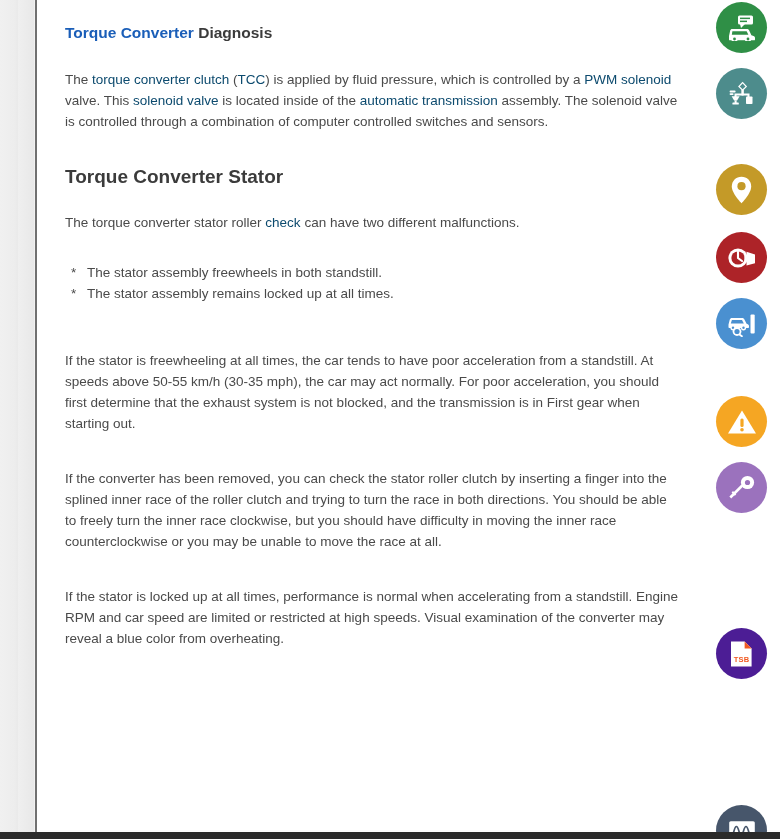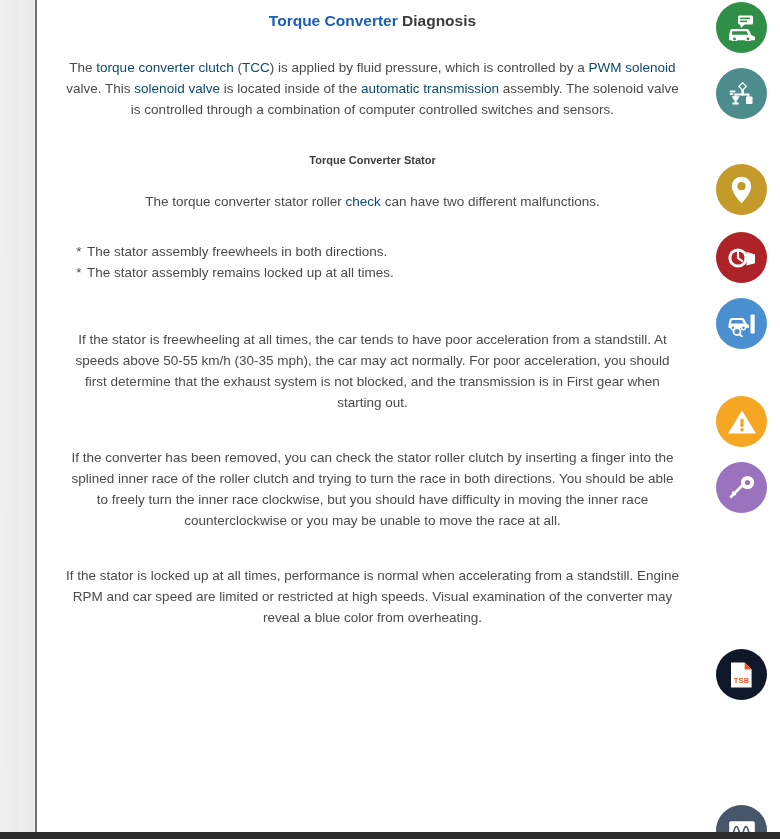--- a/index.html
+++ b/index.html
@@ -46,35 +46,34 @@
   
   #content {
     position: absolute;
     left: 37px; top: 0;
     width: 663px;
     height: 839px;
     background: #ffffff;
     overflow: hidden;
   }
   .inner {
-    padding: 12px 20px 0 28px;
-    text-align: center;
+    padding: 24px 20px 0 28px;
   }
 
   h1.page-title {
     font-size: 15.5px;
     font-weight: bold;
     color: #3b3b3b;
     margin: 0 0 26px 0;
     line-height: 1.2;
   }
   h1.page-title .lnk { color: #1a5eb8; }
 
   h2.sec-title {
-    font-size: 11px;
+    font-size: 19px;
     font-weight: bold;
     color: #3b3b3b;
     margin: 0 0 24px 0;
     line-height: 1.2;
   }
 
   p.body {
     font-size: 13.5px;
     line-height: 21px;
     color: #4a4a4a;
@@ -162,21 +161,21 @@
 
     <p class="body"><span>The </span><span class="lnk">torque converter clutch</span><span> (</span><span class="lnk">TCC</span><span>) is applied by fluid pressure, which is controlled by a </span><span class="lnk">PWM solenoid</span><span> valve. This </span><span class="lnk">solenoid valve</span><span> is located inside of the </span><span class="lnk">automatic transmission</span><span> assembly. The solenoid valve is controlled through a combination of computer controlled switches and sensors.</span></p>
 
     <h2 class="sec-title">Torque Converter Stator</h2>
 
     <p class="body tight"><span>The torque converter stator roller </span><span class="lnk">check</span><span> can have two different malfunctions.</span></p>
 
     <ul class="star-list">
       <li>
           <span class="star">*</span>
-          <span>The stator assembly freewheels in both directions.</span>
+          <span>The stator assembly freewheels in both standstill.</span>
         </li>
       <li>
           <span class="star">*</span>
           <span>The stator assembly remains locked up at all times.</span>
         </li>
     </ul>
 
     <p class="body">If the stator is freewheeling at all times, the car tends to have poor acceleration from a standstill. At speeds above 50-55 km/h (30-35 mph), the car may act normally. For poor acceleration, you should first determine that the exhaust system is not blocked, and the transmission is in First gear when starting out.</p>
 
     <p class="body">If the converter has been removed, you can check the stator roller clutch by inserting a finger into the splined inner race of the roller clutch and trying to turn the race in both directions. You should be able to freely turn the inner race clockwise, but you should have difficulty in moving the inner race counterclockwise or you may be unable to move the race at all.</p>
@@ -273,21 +272,21 @@
     <span>
       <svg width="28" height="26" viewBox="0 0 28 26" fill="#ffffff">
         <circle cx="19.5" cy="7.5" r="6.6"></circle>
         <circle cx="19.5" cy="7.5" r="2.6" fill="#9b72bd"></circle>
         <path d="M15.2 11.4 L3.2 23.4 L1.4 21.6 L13.4 9.6 Z"></path>
         <rect x="5.0" y="16.0" width="4.6" height="2" transform="rotate(45 5.0 16.0)"></rect>
       </svg>
     </span>
   </div>
 
-  <div class="rail-icon" style="top:649px;background:#0f172a">
+  <div class="rail-icon" style="top:628px;background:#4c1d95">
     <span style="position:relative;display:block;width:23px;height:28px;">
       <svg width="23" height="28" viewBox="0 0 23 28" fill="#ffffff" style="position:absolute;left:0;top:0;">
         <path d="M1 1.4 L14.6 1.4 L21.6 8.4 L21.6 26.6 L1 26.6 Z"></path>
         <path d="M14.6 1.4 L21.6 8.4 L14.6 8.4 Z" fill="#f15a22"></path>
       </svg>
       <span class="tsb-label" style="position:absolute;left:0;right:0;top:15px;text-align:center;color:#f15a22;">TSB</span>
     </span>
   </div>
 
   <div class="rail-icon" style="top:805px;background:#47566b">

